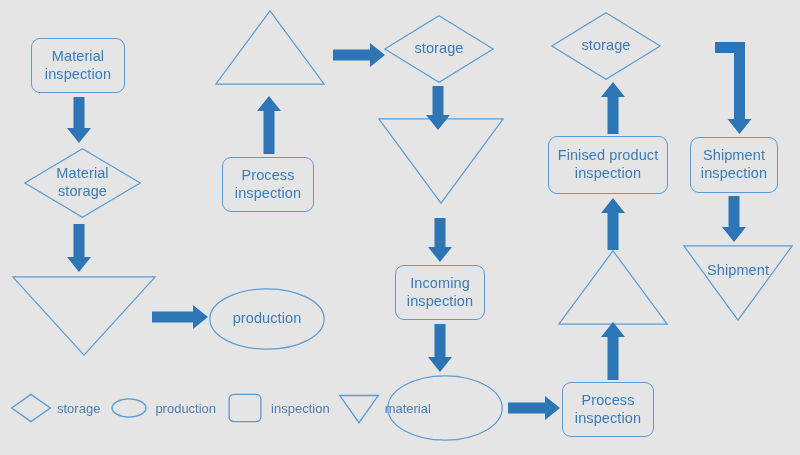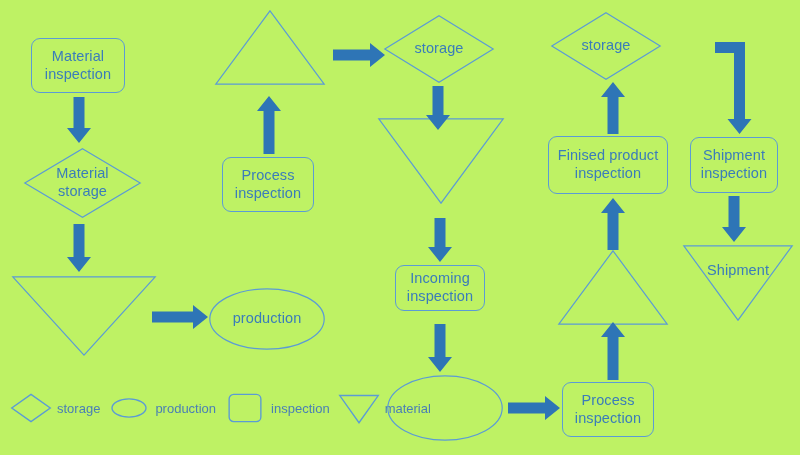--- a/index.html
+++ b/index.html
@@ -8,21 +8,21 @@
     padding: 0;
     background: #ffffff;
   }
   body {
     font-family: "Liberation Sans", sans-serif;
   }
   #canvas {
     position: relative;
     width: 800px;
     height: 455px;
-    background: #bef264;
+    background: #e5e5e5;
     overflow: hidden;
   }
   .node {
     position: absolute;
     box-sizing: border-box;
     display: flex;
     align-items: center;
     justify-content: center;
     text-align: center;
     color: #3a7cba;
@@ -143,21 +143,21 @@
         <svg class="shp" viewBox="0 0 110 68" preserveAspectRatio="none">
           <polygon points="55,0.8 109.2,34 55,67.2 0.8,34"></polygon>
         </svg>
         <span class="lbl">storage</span>
       </div>
       <div class="node" style="left: 378px; top: 118px; width: 126px; height: 86px;">
         <svg class="shp" viewBox="0 0 126 86" preserveAspectRatio="none">
           <polygon points="0.8,0.8 125.2,0.8 63,85.2"></polygon>
         </svg>
       </div>
-      <div class="node shape-rect" style="left: 395px; top: 265px; width: 90px; height: 46px;">
+      <div class="node shape-rect" style="left: 395px; top: 265px; width: 90px; height: 55px;">
         <span class="lbl">Incoming<br>inspection</span>
       </div>
       <div class="node" style="left: 387px; top: 375px; width: 116px; height: 66px;">
         <svg class="shp" viewBox="0 0 116 66" preserveAspectRatio="none">
           <ellipse cx="58" cy="33" rx="57.2" ry="32.2"></ellipse>
         </svg>
       </div>
       <div class="node shape-rect" style="left: 562px; top: 382px; width: 92px; height: 55px;">
         <span class="lbl">Process<br>inspection</span>
       </div>

